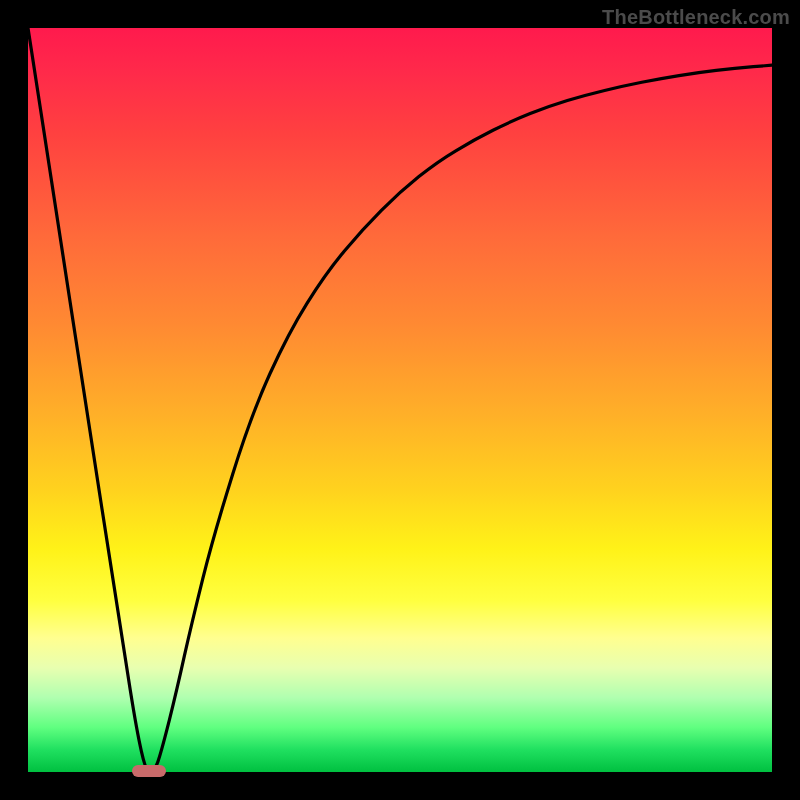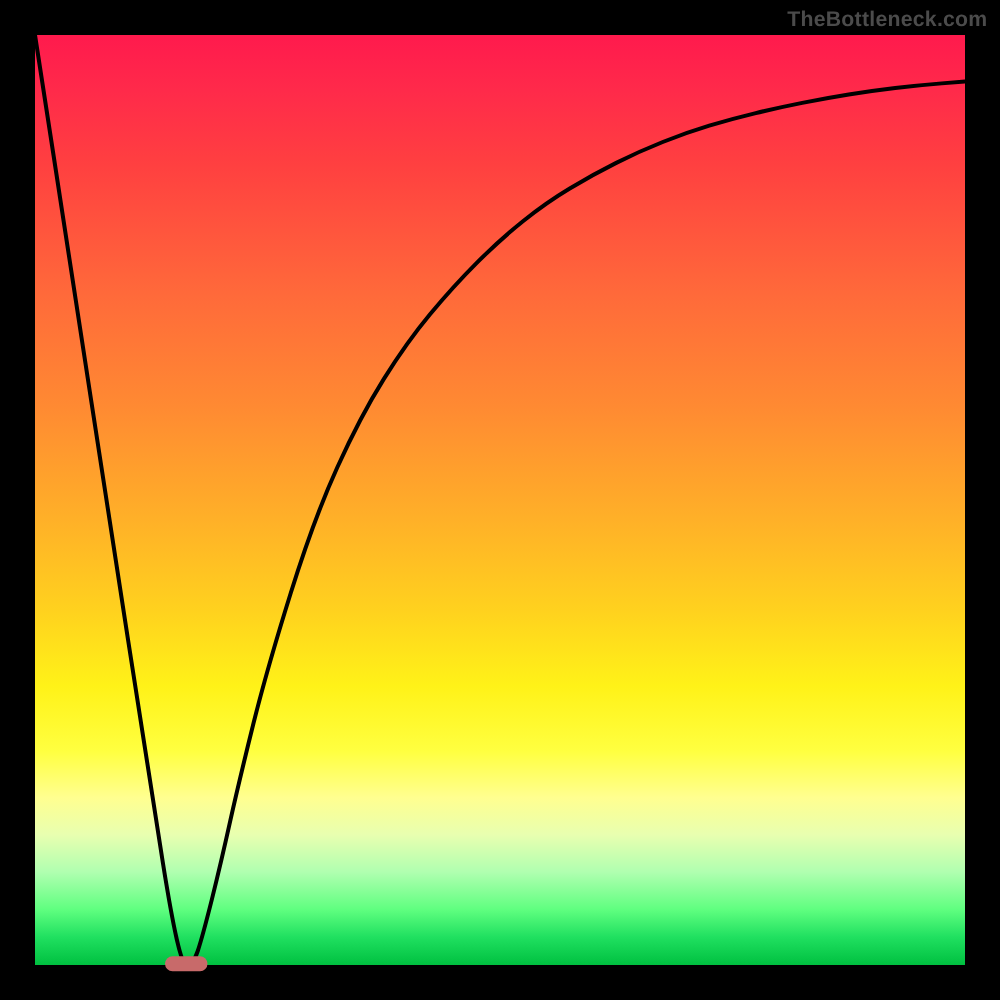--- a/index.html
+++ b/index.html
@@ -39,21 +39,21 @@
       #60ff80 94%,
       #20e060 97%,
       #00c040 100%
     );
   }
   .watermark {
     position: absolute;
     top: 6px;
     right: 10px;
     color: #4b4b4b;
-    font-size: 17px;
+    font-size: 20px;
     font-weight: 600;
     letter-spacing: 0.2px;
     user-select: none;
   }
   svg.curve {
     position: absolute;
     inset: 0;
     width: 100%;
     height: 100%;
   }

